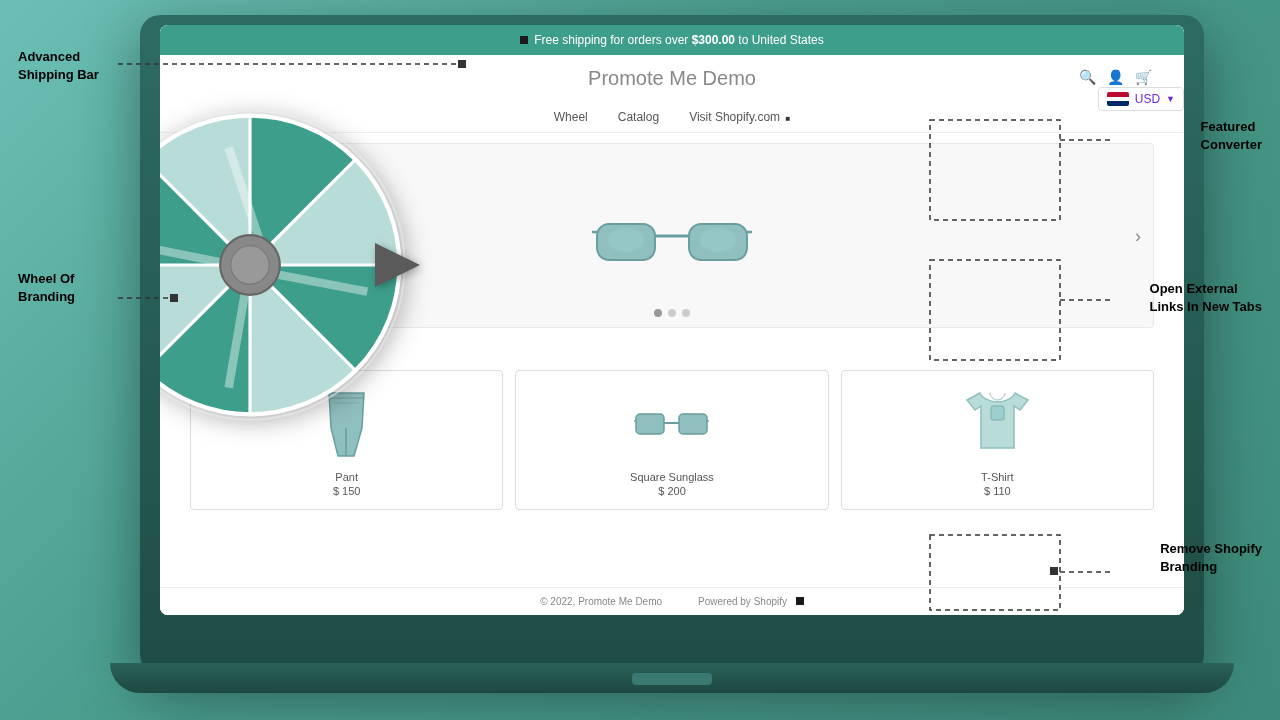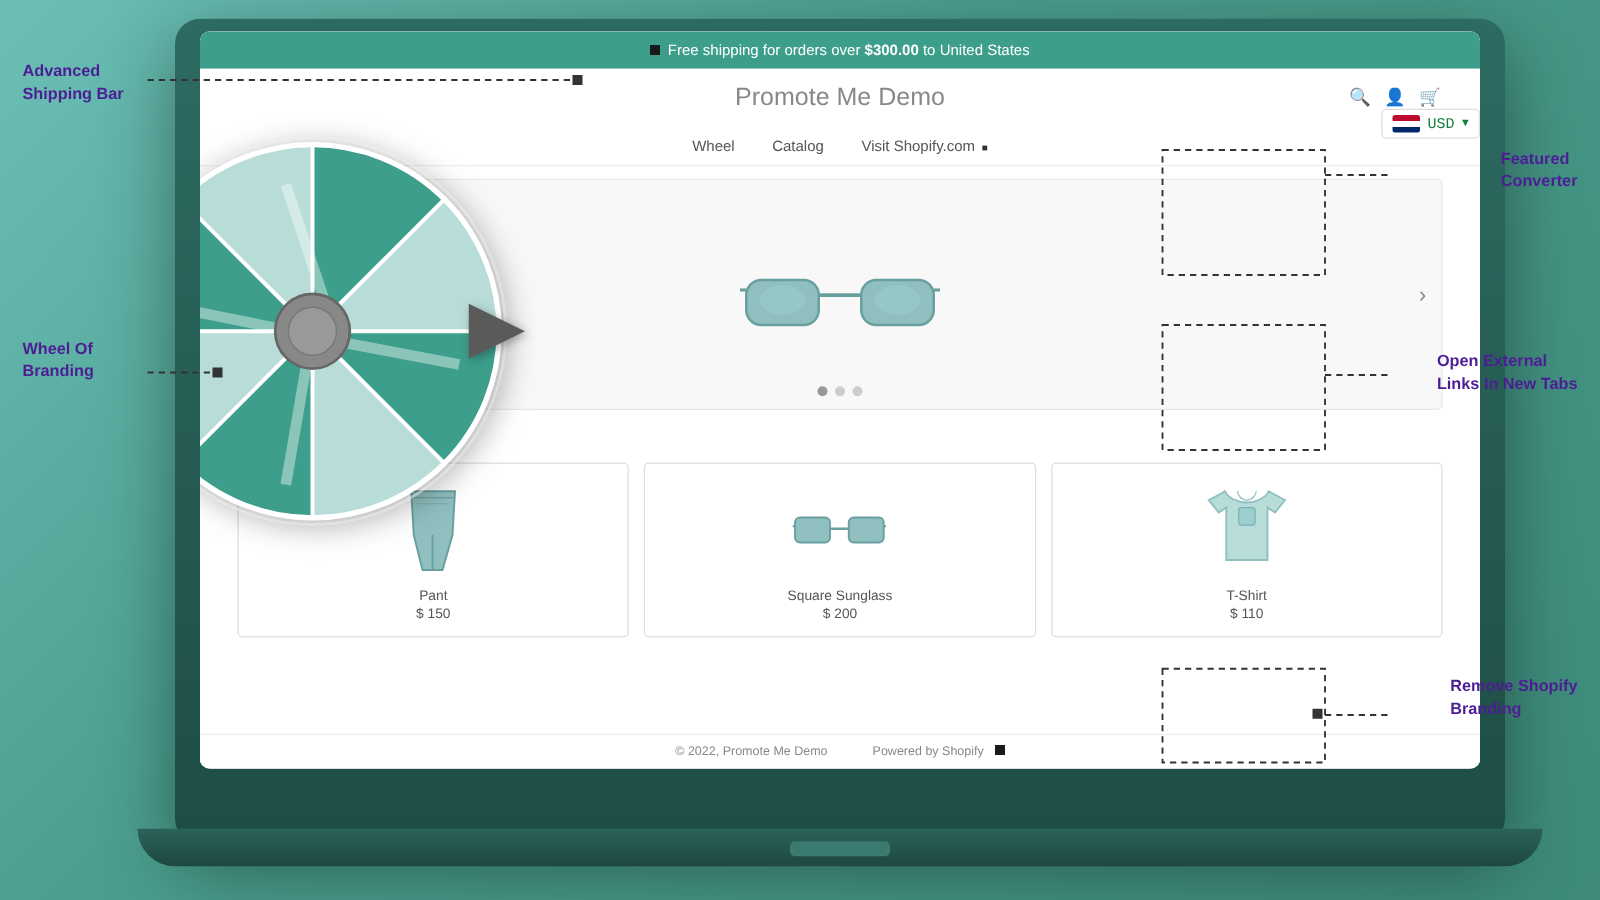--- a/index.html
+++ b/index.html
@@ -112,22 +112,21 @@
     }
     .currency-selector {
       display: flex;
       align-items: center;
       gap: 6px;
       border: 1px solid #ddd;
       border-radius: 4px;
       padding: 4px 8px;
       background: white;
       font-size: 12px;
-      color: #15803d;
-      font-family: Liberation Mono, monospace;
+      color: #6d28d9;
     }
     .flag {
       width: 22px;
       height: 14px;
       background: linear-gradient(180deg, #bf0a30 0%, #bf0a30 33%, white 33%, white 66%, #002868 66%);
       border-radius: 2px;
       overflow: hidden;
       position: relative;
       flex-shrink: 0;
     }
@@ -286,21 +285,21 @@
       border-bottom: 22px solid transparent;
       border-left: 45px solid #5a5a5a;
       filter: drop-shadow(2px 2px 4px rgba(0,0,0,0.3));
     }
 
     
     .annotation {
       position: absolute;
       font-size: 13px;
       font-weight: 600;
-      color: #4c1d95;
+      color: #000000;
       line-height: 1.4;
     }
 
     
     .ann-shipping {
       left: 18px;
       top: 48px;
     }
     .ann-wheel {
       left: 18px;

